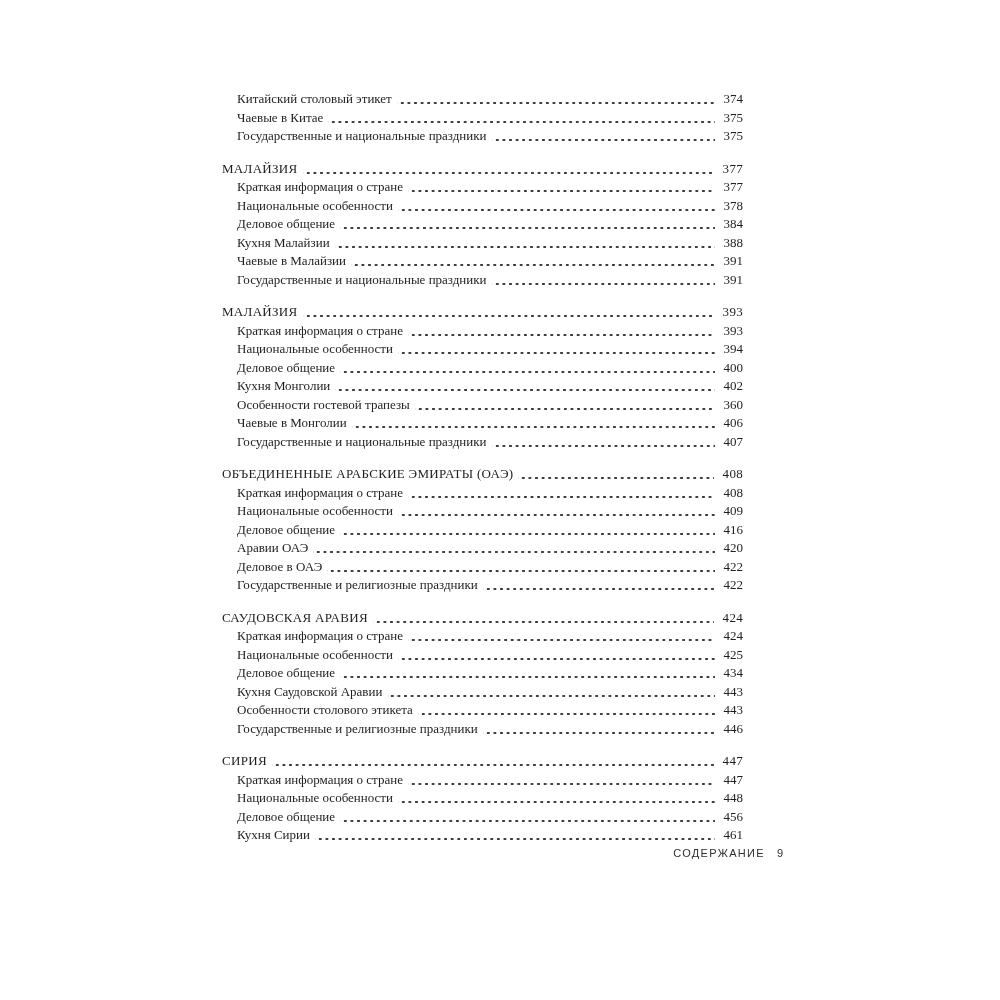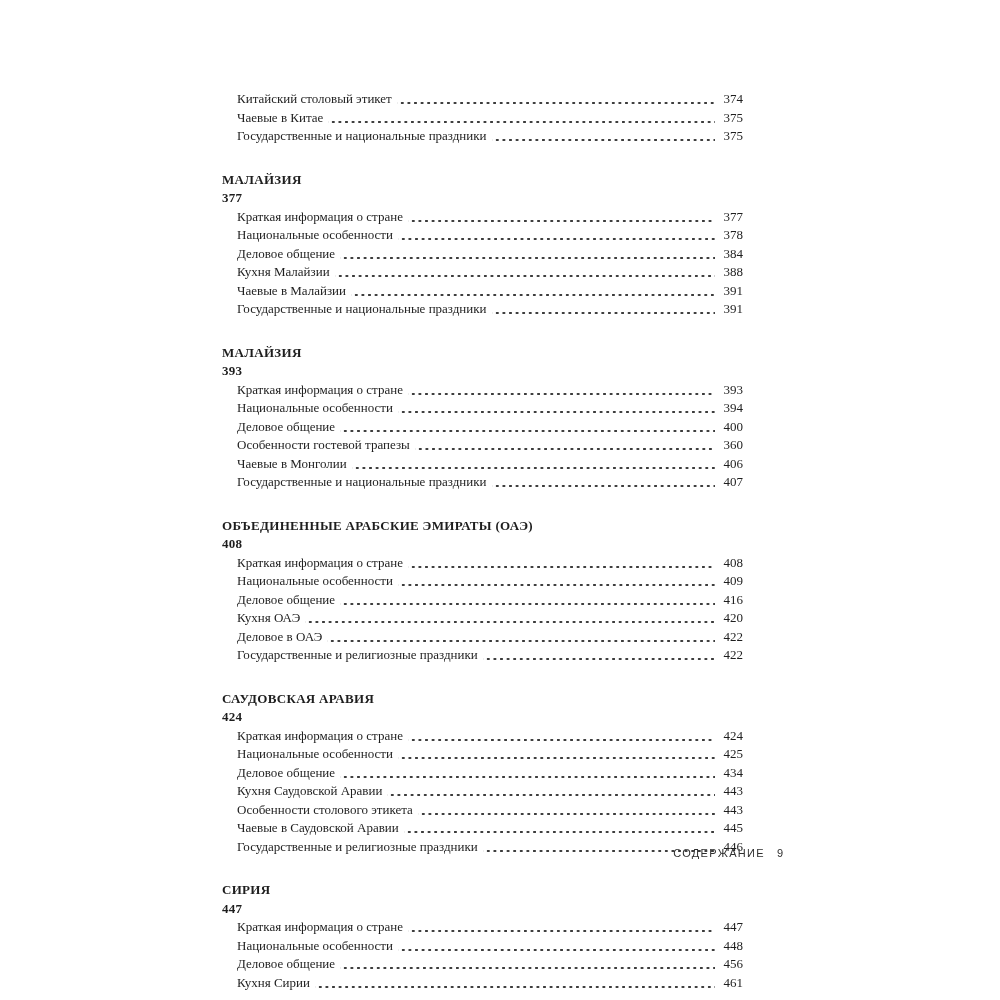--- a/index.html
+++ b/index.html
@@ -22,24 +22,23 @@
     width: 521px;
   }
   .row {
     display: flex;
     align-items: stretch;
     line-height: 18.5px;
     font-size: 13px;
     color: #1e1e1e;
   }
   .row.section {
-    font-weight: bold;
-    margin-top: 25px;
+    font-weight: normal;
+    margin-top: 14px;
     letter-spacing: 0.3px;
-    flex-direction: column;
   }
   .row.item {
     padding-left: 15px;
   }
   .label {
     white-space: nowrap;
   }
   .leader {
     flex: 1;
     min-width: 10px;
@@ -136,20 +135,25 @@
         <span class="label">Национальные особенности</span>
         <span class="leader"></span>
         <span class="pg">394</span>
       </div>
       <div class="row item">
         <span class="label">Деловое общение</span>
         <span class="leader"></span>
         <span class="pg">400</span>
       </div>
       <div class="row item">
+        <span class="label">Кухня Монголии</span>
+        <span class="leader"></span>
+        <span class="pg">402</span>
+      </div>
+      <div class="row item">
         <span class="label">Особенности гостевой трапезы</span>
         <span class="leader"></span>
         <span class="pg">360</span>
       </div>
       <div class="row item">
         <span class="label">Чаевые в Монголии</span>
         <span class="leader"></span>
         <span class="pg">406</span>
       </div>
       <div class="row item">
@@ -171,21 +175,21 @@
         <span class="label">Национальные особенности</span>
         <span class="leader"></span>
         <span class="pg">409</span>
       </div>
       <div class="row item">
         <span class="label">Деловое общение</span>
         <span class="leader"></span>
         <span class="pg">416</span>
       </div>
       <div class="row item">
-        <span class="label">Кухня ОАЭ</span>
+        <span class="label">Аравии ОАЭ</span>
         <span class="leader"></span>
         <span class="pg">420</span>
       </div>
       <div class="row item">
         <span class="label">Деловое в ОАЭ</span>
         <span class="leader"></span>
         <span class="pg">422</span>
       </div>
       <div class="row item">
         <span class="label">Государственные и религиозные праздники</span>
@@ -214,25 +218,20 @@
       </div>
       <div class="row item">
         <span class="label">Кухня Саудовской Аравии</span>
         <span class="leader"></span>
         <span class="pg">443</span>
       </div>
       <div class="row item">
         <span class="label">Особенности столового этикета</span>
         <span class="leader"></span>
         <span class="pg">443</span>
-      </div>
-      <div class="row item">
-        <span class="label">Чаевые в Саудовской Аравии</span>
-        <span class="leader"></span>
-        <span class="pg">445</span>
       </div>
       <div class="row item">
         <span class="label">Государственные и религиозные праздники</span>
         <span class="leader"></span>
         <span class="pg">446</span>
       </div>
       <div class="row section">
         <span class="label">СИРИЯ</span>
         <span class="leader"></span>
         <span class="pg">447</span>

